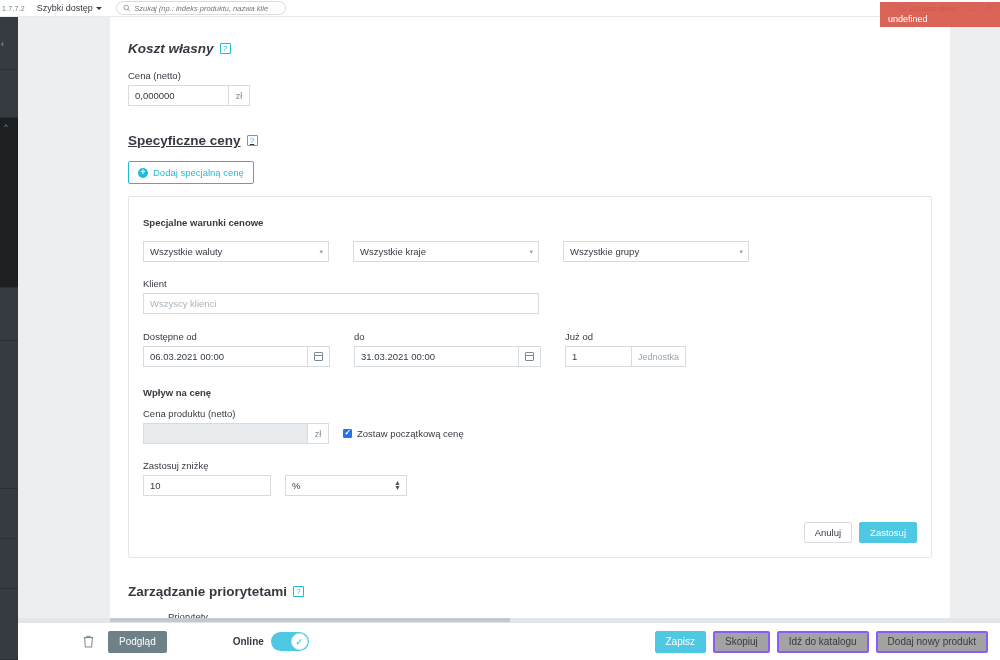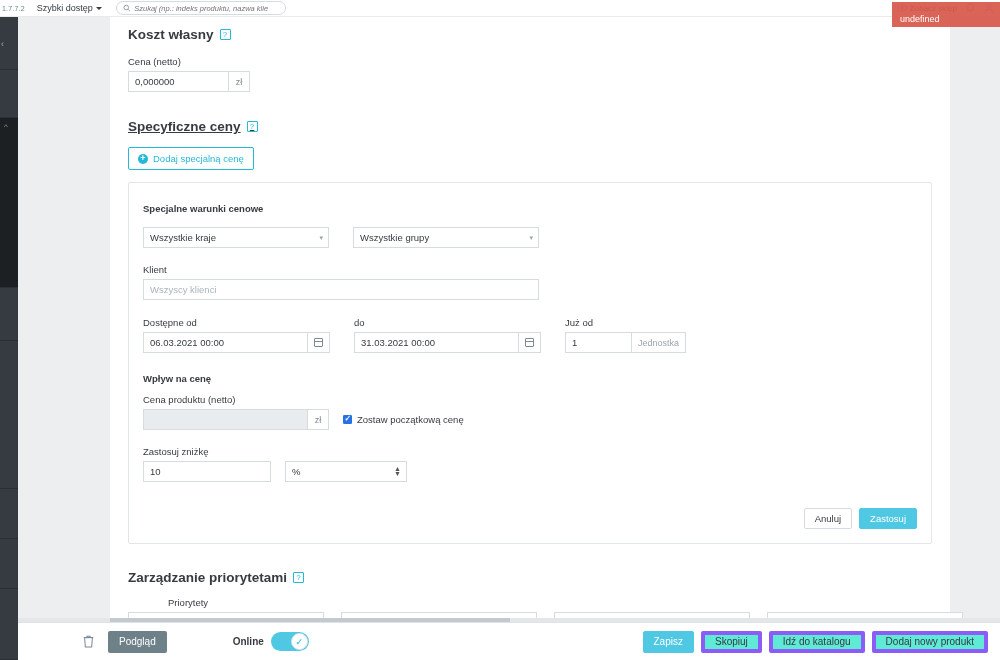--- a/index.html
+++ b/index.html
@@ -43,21 +43,21 @@
     background: transparent;
   }
   .topbar-right {
     margin-left: auto; display: flex; align-items: center; gap: 9px;
     padding-right: 6px; font-size: 8px; color: #363a41;
   }
   .shop-link { display: flex; align-items: center; gap: 3px; white-space: nowrap; }
 
   
   .toast {
-    position: absolute; top: 2px; right: 0; width: 108px; height: 25px;
+    position: absolute; top: 2px; right: 0; width: 120px; height: 25px;
     background: #d9594c; color: #fff; font-size: 9px;
     display: flex; align-items: flex-end; padding: 0 0 3px 8px;
     z-index: 60; opacity: .93;
   }
 
   
   .sidebar {
     position: absolute; top: 17px; left: 0; width: 18px; height: 643px;
     background: #363a41; z-index: 30;
   }
@@ -197,21 +197,21 @@
   .toggle .knob {
     position: absolute; right: 1px; top: 1px; width: 17px; height: 17px;
     border-radius: 50%; background: #fff; border: 1px solid #dfe3e6;
     display: flex; align-items: center; justify-content: center;
     color: #4fc8e3; font-size: 9px; font-weight: bold;
   }
   .bottom-right { margin-left: auto; display: flex; gap: 7px; align-items: center; }
   .btn-bb { height: 22px; font-size: 10px; padding: 0 10px; border-radius: 2px;
     cursor: pointer; display: inline-flex; align-items: center;
     font-family: "Liberation Sans", sans-serif; }
-  .bb-white { background: #5eead4; border: 4px solid #8b5cf6; color: #363a41; }
+  .bb-white { background: #a3a3a3; border: 2px solid #8b5cf6; color: #363a41; }
   .bb-cyan { background: #4fc8e3; border: 1px solid #4fc8e3; color: #fff; }
 
   .scroll-strip {
     position: absolute; left: 18px; bottom: 38px; width: 982px; height: 4px;
     background: #e4e7ea; z-index: 45;
   }
   .scroll-strip .thumb {
     position: absolute; left: 92px; width: 400px; height: 4px; background: #c3c9ce;
   }
 </style>
@@ -266,21 +266,21 @@
   <div class="sb-seg" style="height:148px;"></div>
   <div class="sb-seg" style="height:50px;"></div>
   <div class="sb-seg" style="height:50px;"></div>
   <div class="sb-seg" style="height:71px;"></div>
 </div>
 
 <div class="content">
   <div class="panel">
 
     
-    <h2 class="section-title" style="margin-top:10px;">
+    <h2 class="section-title" style="margin-top:24px;font-style:italic;">
       <span>Koszt własny</span>
       <span class="help-badge">?</span>
     </h2>
 
     <label class="flabel" style="margin-top:14px;">Cena (netto)</label>
     <div class="input-group">
       <input class="txt" style="width: 101px;" value="0,000000">
       <span class="addon">zł</span>
     </div>
 
@@ -293,20 +293,26 @@
     <button class="btn-outline-blue" style="margin-top:13px;">
       <span class="plus-circle">+</span>
       <span>Dodaj specjalną cenę</span>
     </button>
 
     
     <div class="card" style="margin-top:12px;">
       <div class="flabel bold" style="margin-bottom:13px;">Specjalne warunki cenowe</div>
 
       <div class="row" style="gap:24px;">
+        <span class="sel-wrap">
+          <select class="sel" style="width:186px;">
+            <option>Wszystkie waluty</option>
+          </select>
+          <span class="arr">▾</span>
+        </span>
         <span class="sel-wrap">
           <select class="sel" style="width:186px;">
             <option>Wszystkie kraje</option>
           </select>
           <span class="arr">▾</span>
         </span>
         <span class="sel-wrap">
           <select class="sel" style="width:186px;">
             <option>Wszystkie grupy</option>
           </select>

